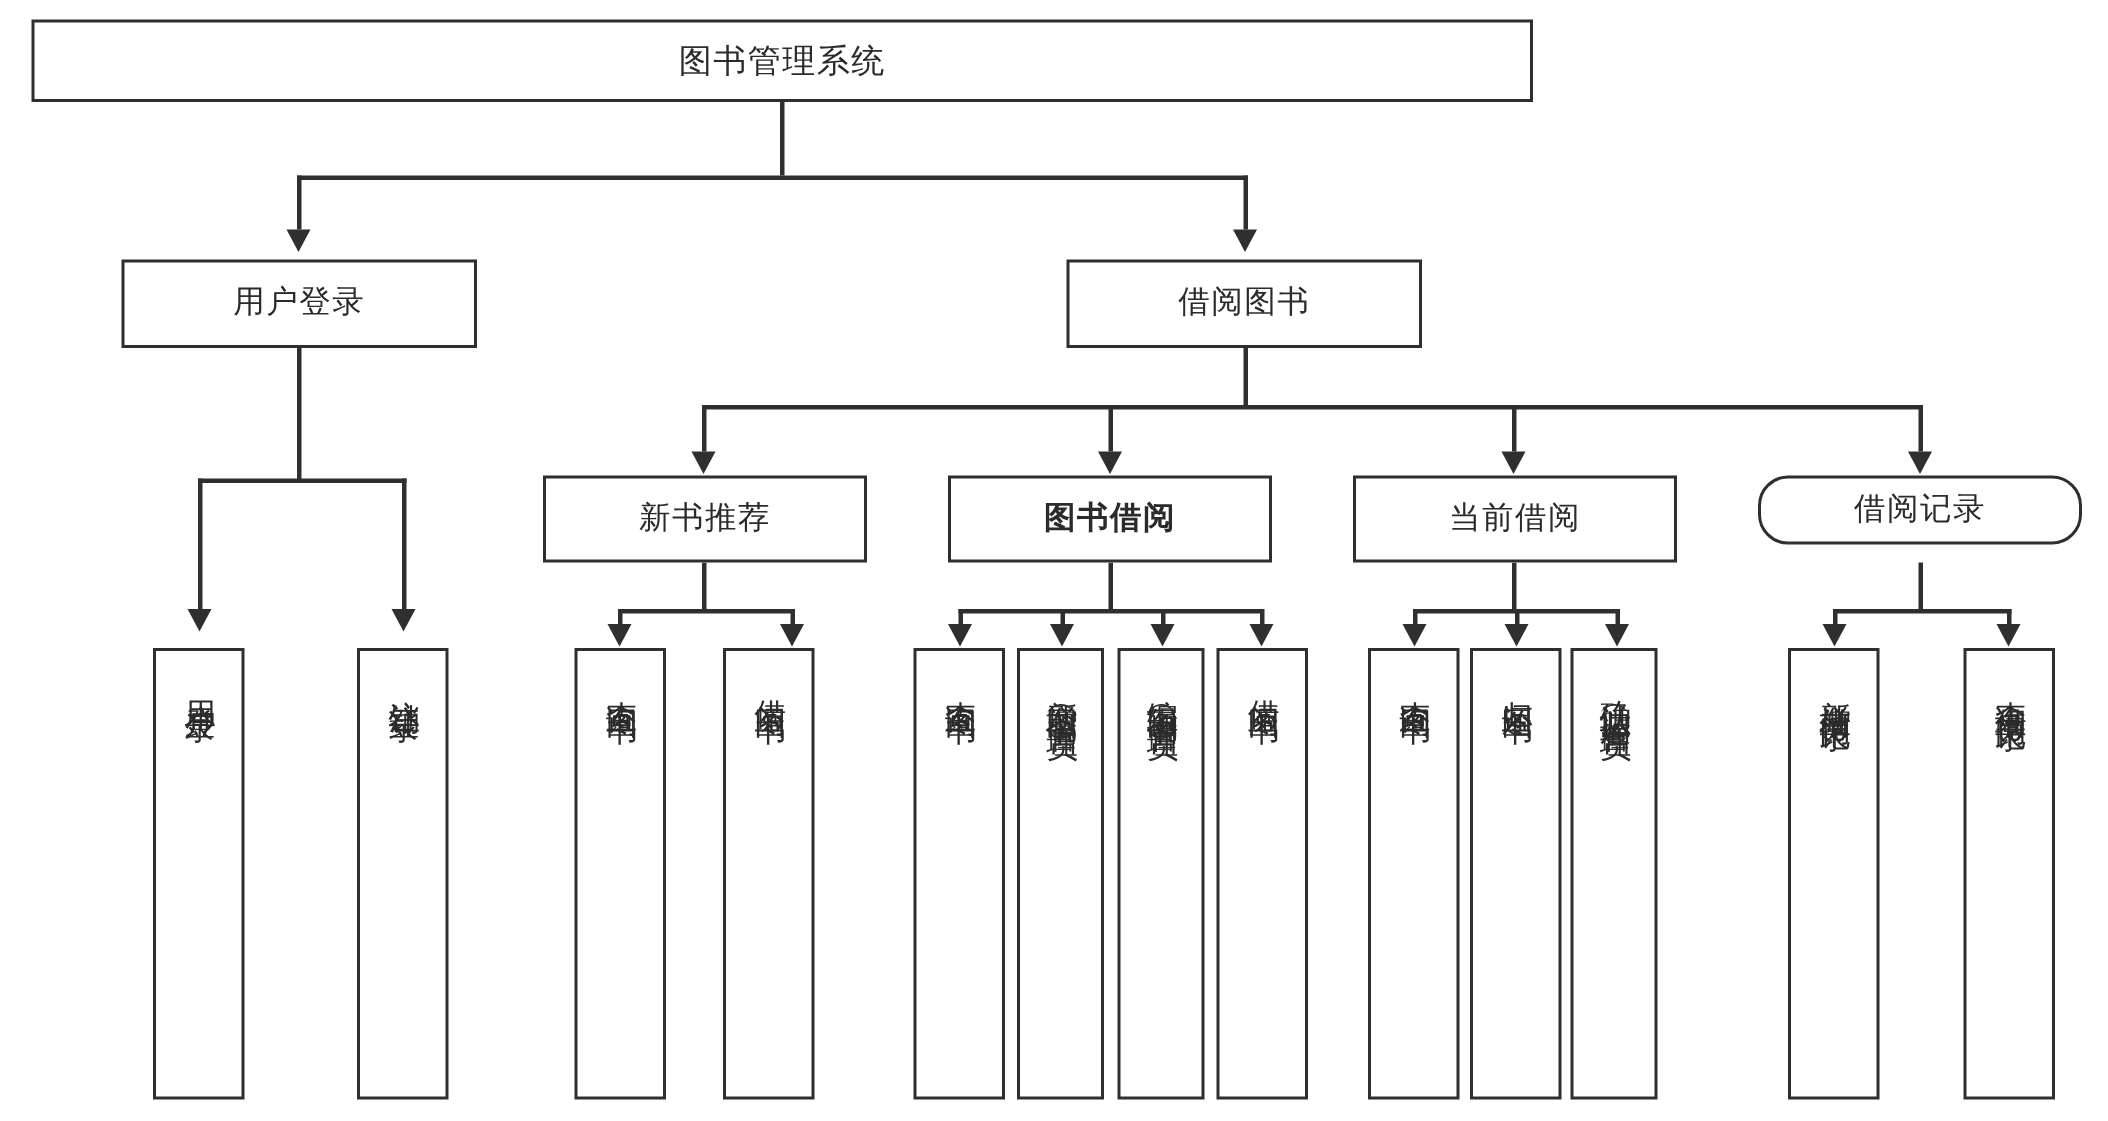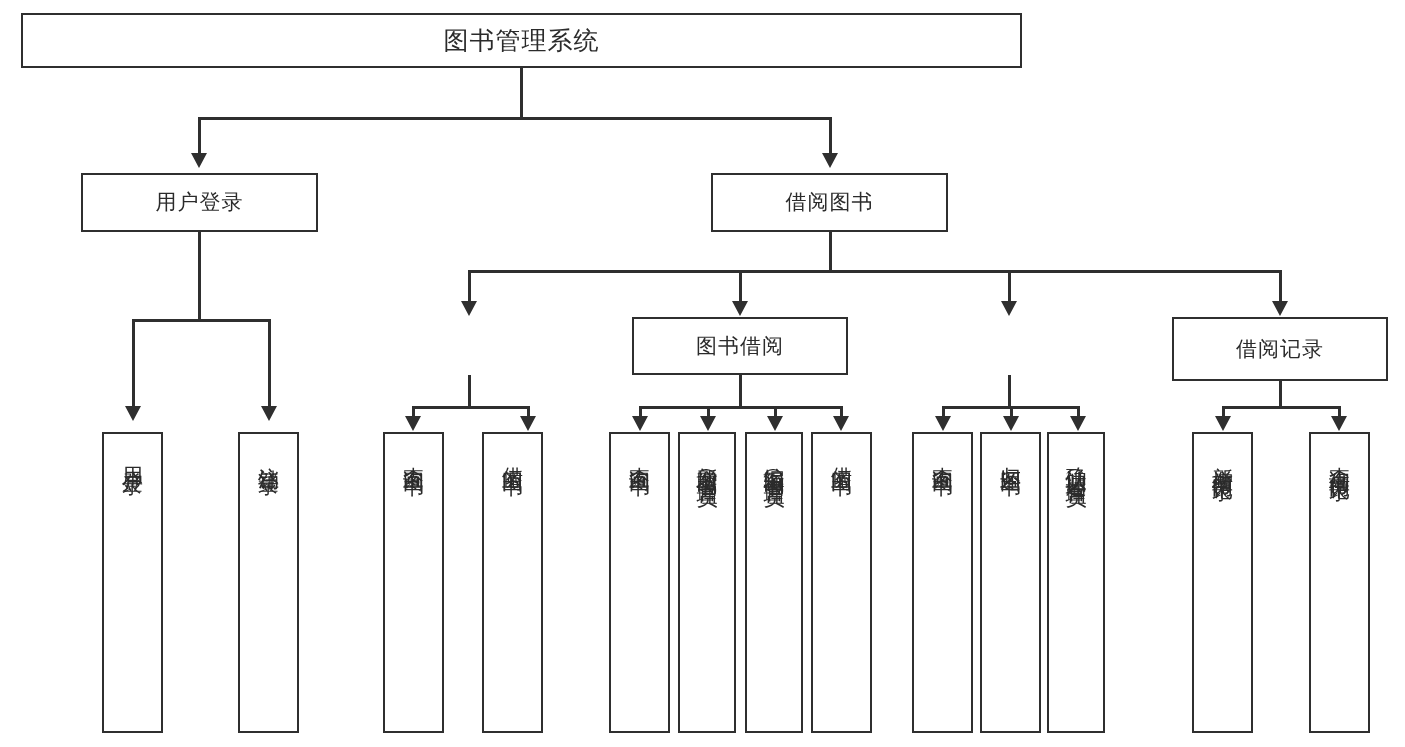--- a/index.html
+++ b/index.html
@@ -22,21 +22,21 @@
     z-index:3;
   }
   .node .lbl{
     display:block;
     text-align:center;
     line-height:1.18;
     letter-spacing:1px;
     white-space:pre-line;
   }
   .node.h .lbl{font-size:21px;}
-  .node.h.root .lbl{font-size:25px;}
+  .node.h.root .lbl{font-size:22px;}
 
   
   .node.v{
     align-items:flex-start;
     padding-top:16px;
   }
   .node.v .lbl{
     writing-mode:vertical-rl;
     text-orientation:upright;
     font-size:21px;
@@ -106,24 +106,30 @@
   <div class="ln h" style="left:468px;top:270px;width:814px;"></div>
   <div class="ln v" style="left:468px;top:270px;height:31px;"></div>
   <div class="arw" style="left:461px;top:301px;"></div>
   <div class="ln v" style="left:739px;top:270px;height:31px;"></div>
   <div class="arw" style="left:732px;top:301px;"></div>
   <div class="ln v" style="left:1008px;top:270px;height:31px;"></div>
   <div class="arw" style="left:1001px;top:301px;"></div>
   <div class="ln v" style="left:1279px;top:270px;height:31px;"></div>
   <div class="arw" style="left:1272px;top:301px;"></div>
 
-  <div class="node h" style="left:632px;top:317px;width:216px;height:58px;">
+  <div class="node h" style="left:362px;top:317px;width:216px;height:58px;">
+    <span class="lbl">新书推荐</span>
+  </div>
+  <div class="node h" style="left:632px;top:317px;width:216px;height:58px;font-weight:bold;">
     <span class="lbl">图书借阅</span>
   </div>
-  <div class="node h" style="left:1172px;top:317px;width:216px;height:64px;">
+  <div class="node h" style="left:902px;top:317px;width:216px;height:58px;">
+    <span class="lbl">当前借阅</span>
+  </div>
+  <div class="node h" style="left:1172px;top:317px;width:216px;height:46px;border-radius:20px;">
     <span class="lbl">借阅记录</span>
   </div>
 
   <div class="ln v" style="left:468px;top:375px;height:33px;"></div>
   <div class="ln h" style="left:412px;top:406px;width:118px;"></div>
   <div class="ln v" style="left:412px;top:406px;height:10px;"></div>
   <div class="arw" style="left:405px;top:416px;"></div>
   <div class="ln v" style="left:527px;top:406px;height:10px;"></div>
   <div class="arw" style="left:520px;top:416px;"></div>
 

